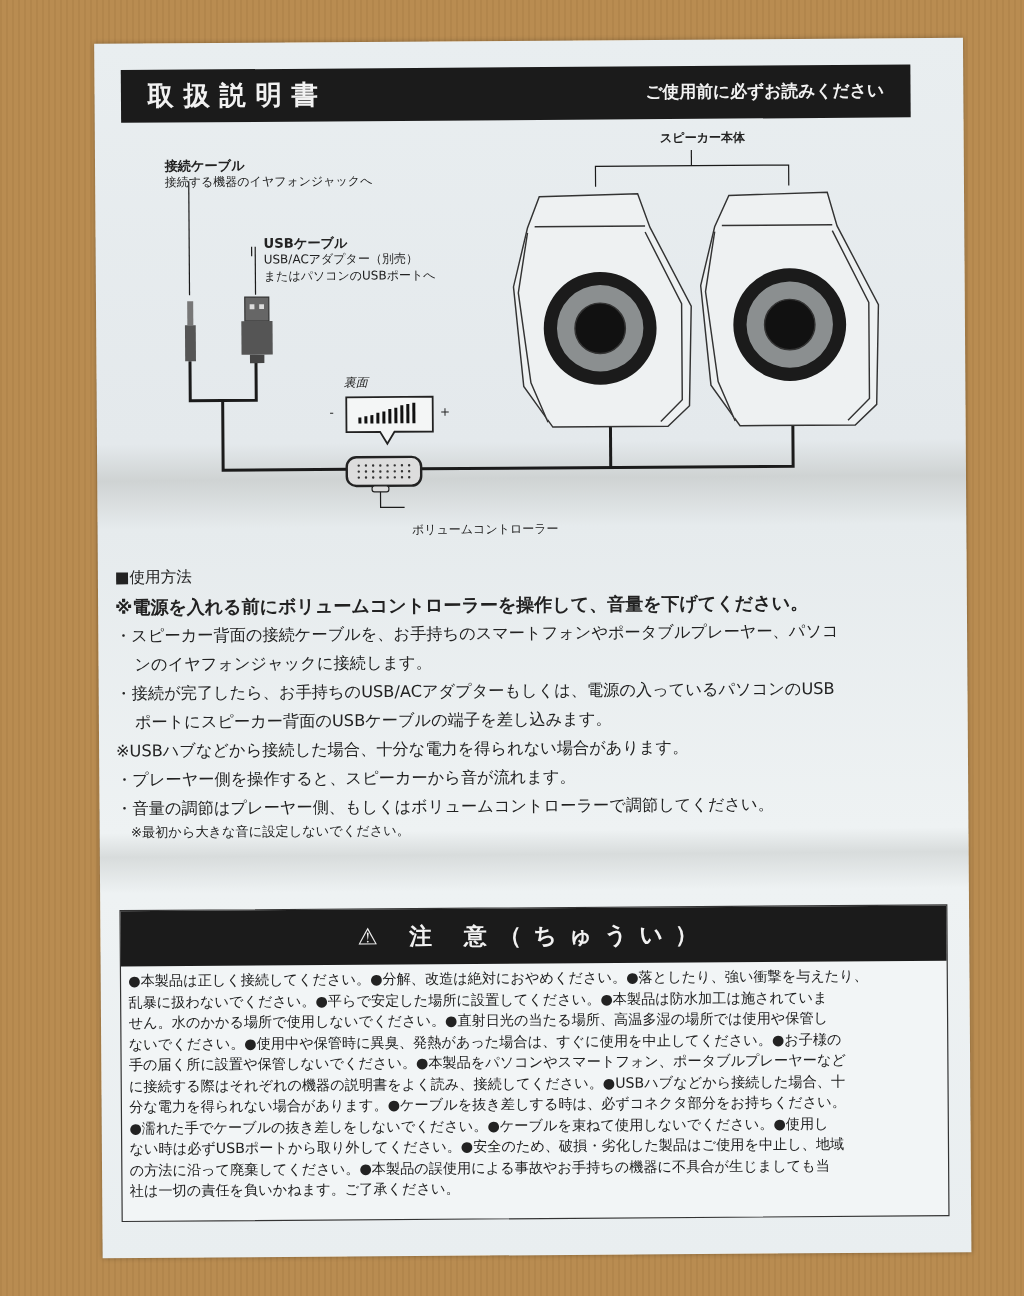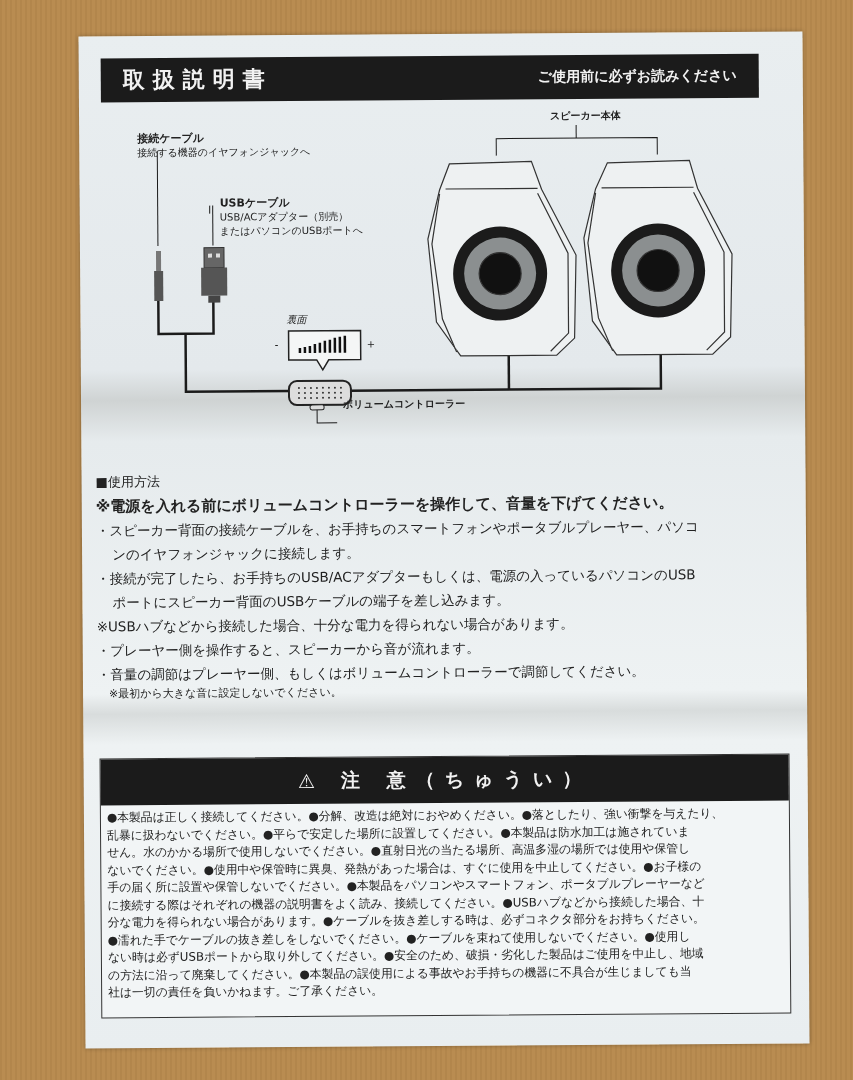--- a/index.html
+++ b/index.html
@@ -152,21 +152,21 @@
   </div>
   <div class="lbl" style="left:140px; top:142px;margin-top:19px;">
     <b>USBケーブル</b>
     <span>USB/ACアダプター（別売）</span><br>
     <span>またはパソコンのUSBポートへ</span>
   </div>
   <div class="lbl" style="left:458px; top:76px; font-weight:bold;margin-left:13px;">スピーカー本体</div>
   <div class="lbl" style="left:206px; top:278px;font-style:italic;">裏面</div>
   <div class="lbl" style="left:194px; top:303px;">-</div>
   <div class="lbl" style="left:286px; top:303px;">+</div>
-  <div class="lbl" style="left:262px; top:363px; font-weight:bold;">ボリュームコントローラー</div>
+  <div class="lbl" style="left:262px; top:401px; font-weight:normal;">ボリュームコントローラー</div>
 
   <div class="usage">
     <div class="h">■使用方法</div>
     <div class="warn">※電源を入れる前にボリュームコントローラーを操作して、音量を下げてください。</div>
     <div>・スピーカー背面の接続ケーブルを、お手持ちのスマートフォンやポータブルプレーヤー、パソコ</div>
     <div class="ind">ンのイヤフォンジャックに接続します。</div>
     <div>・接続が完了したら、お手持ちのUSB/ACアダプターもしくは、電源の入っているパソコンのUSB</div>
     <div class="ind">ポートにスピーカー背面のUSBケーブルの端子を差し込みます。</div>
     <div>※USBハブなどから接続した場合、十分な電力を得られない場合があります。</div>
     <div>・プレーヤー側を操作すると、スピーカーから音が流れます。</div>

